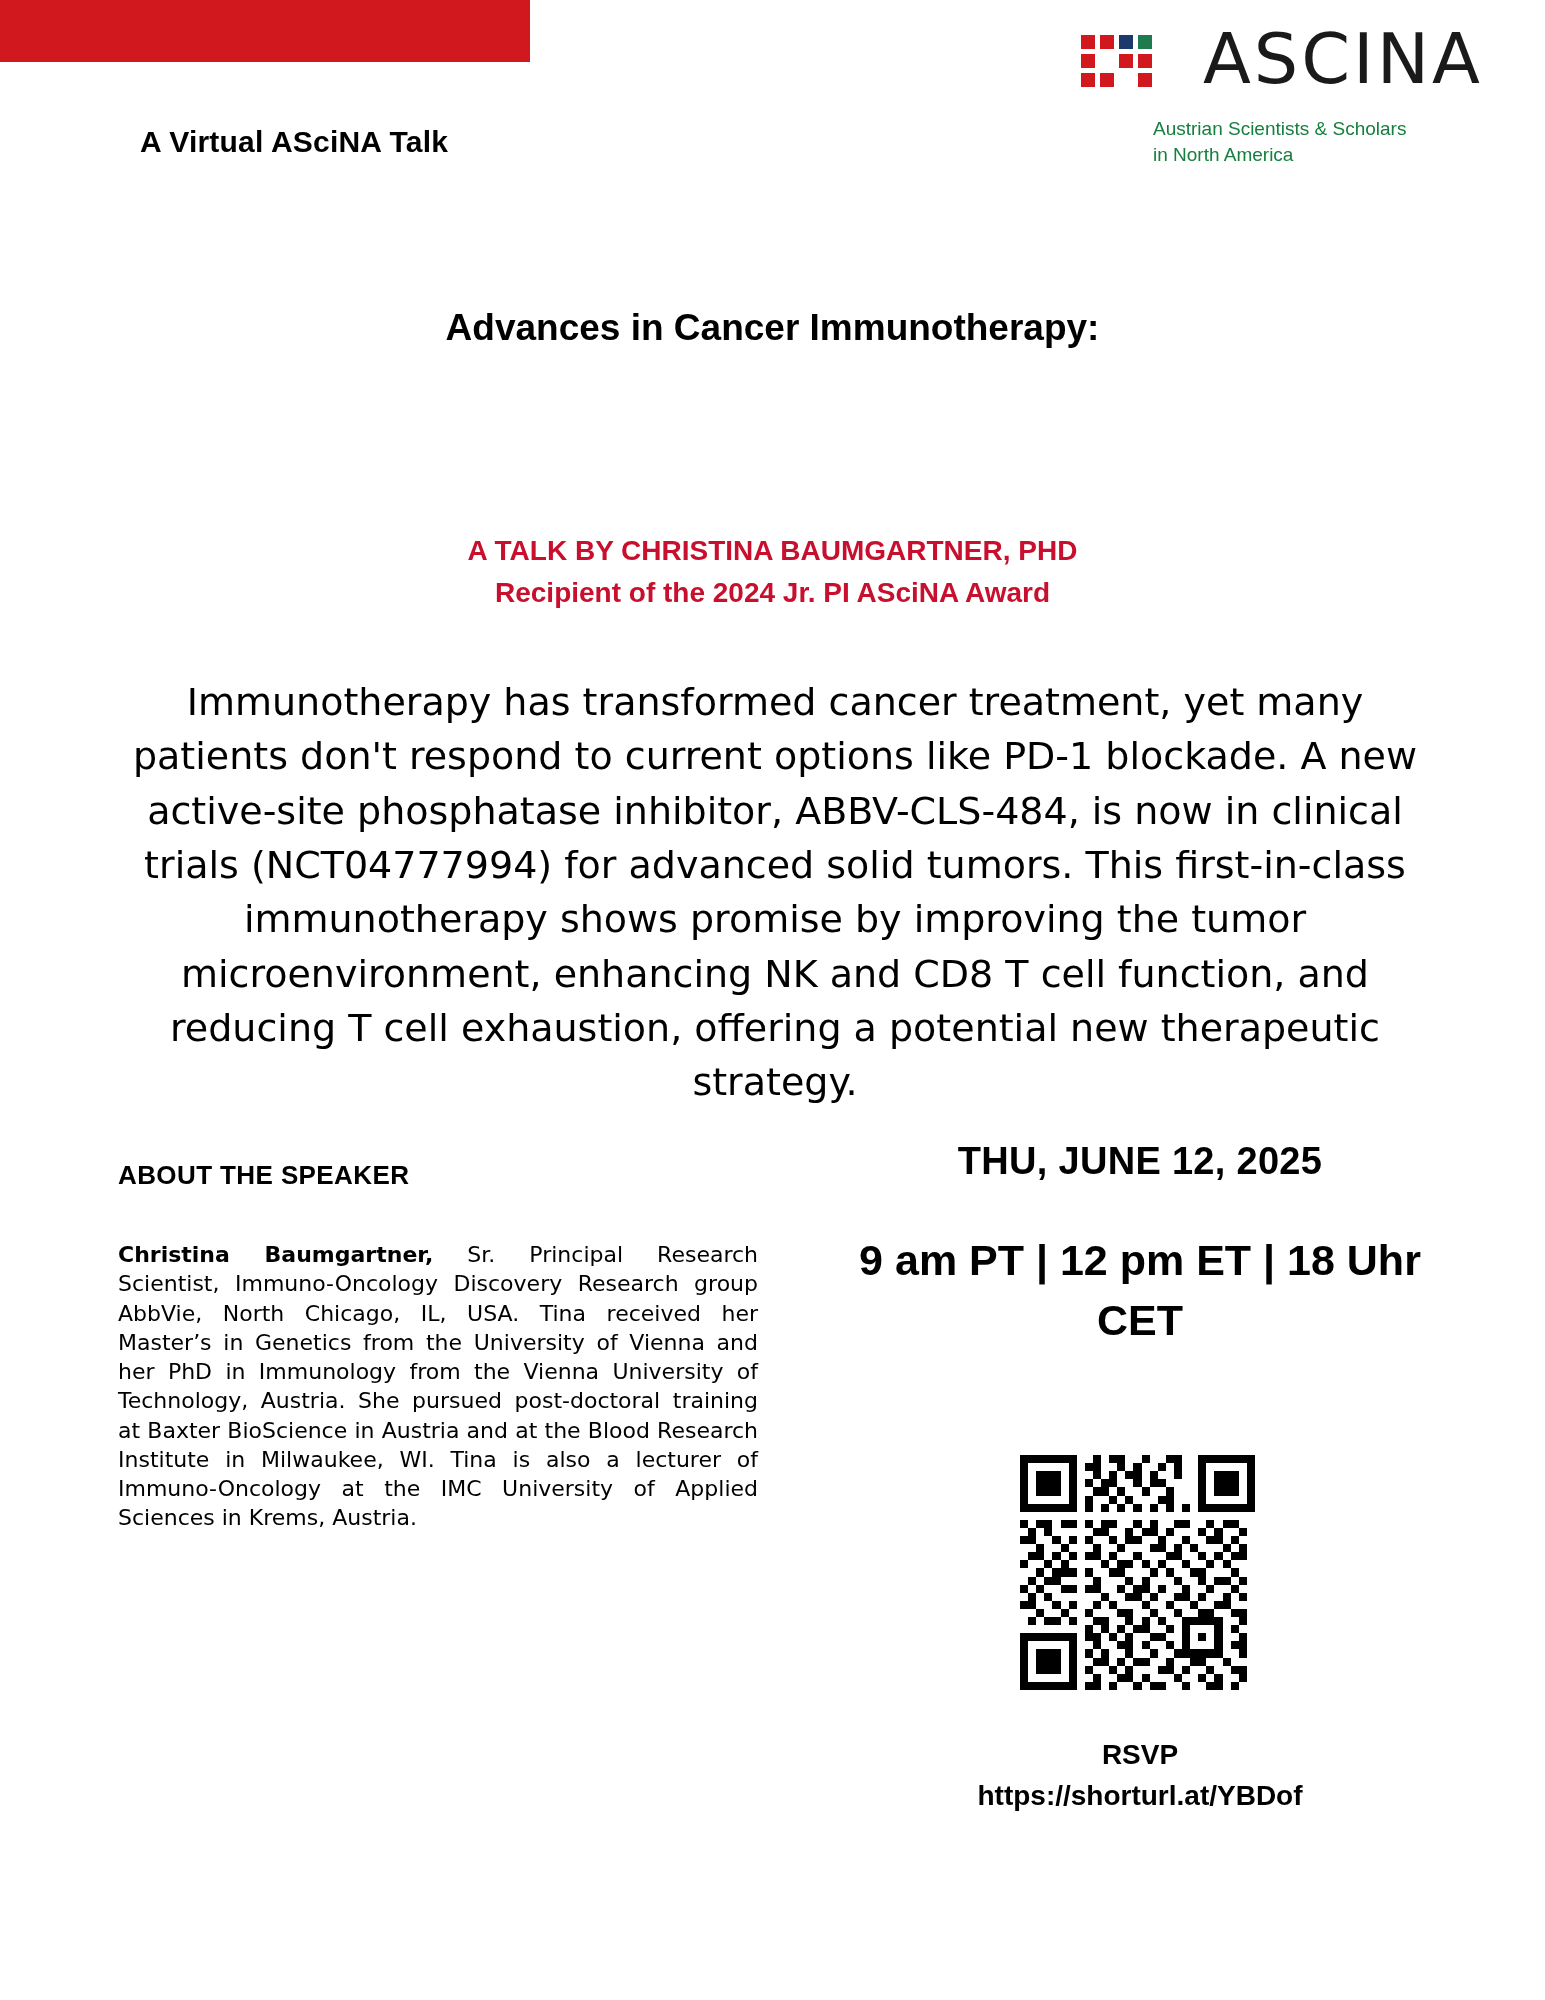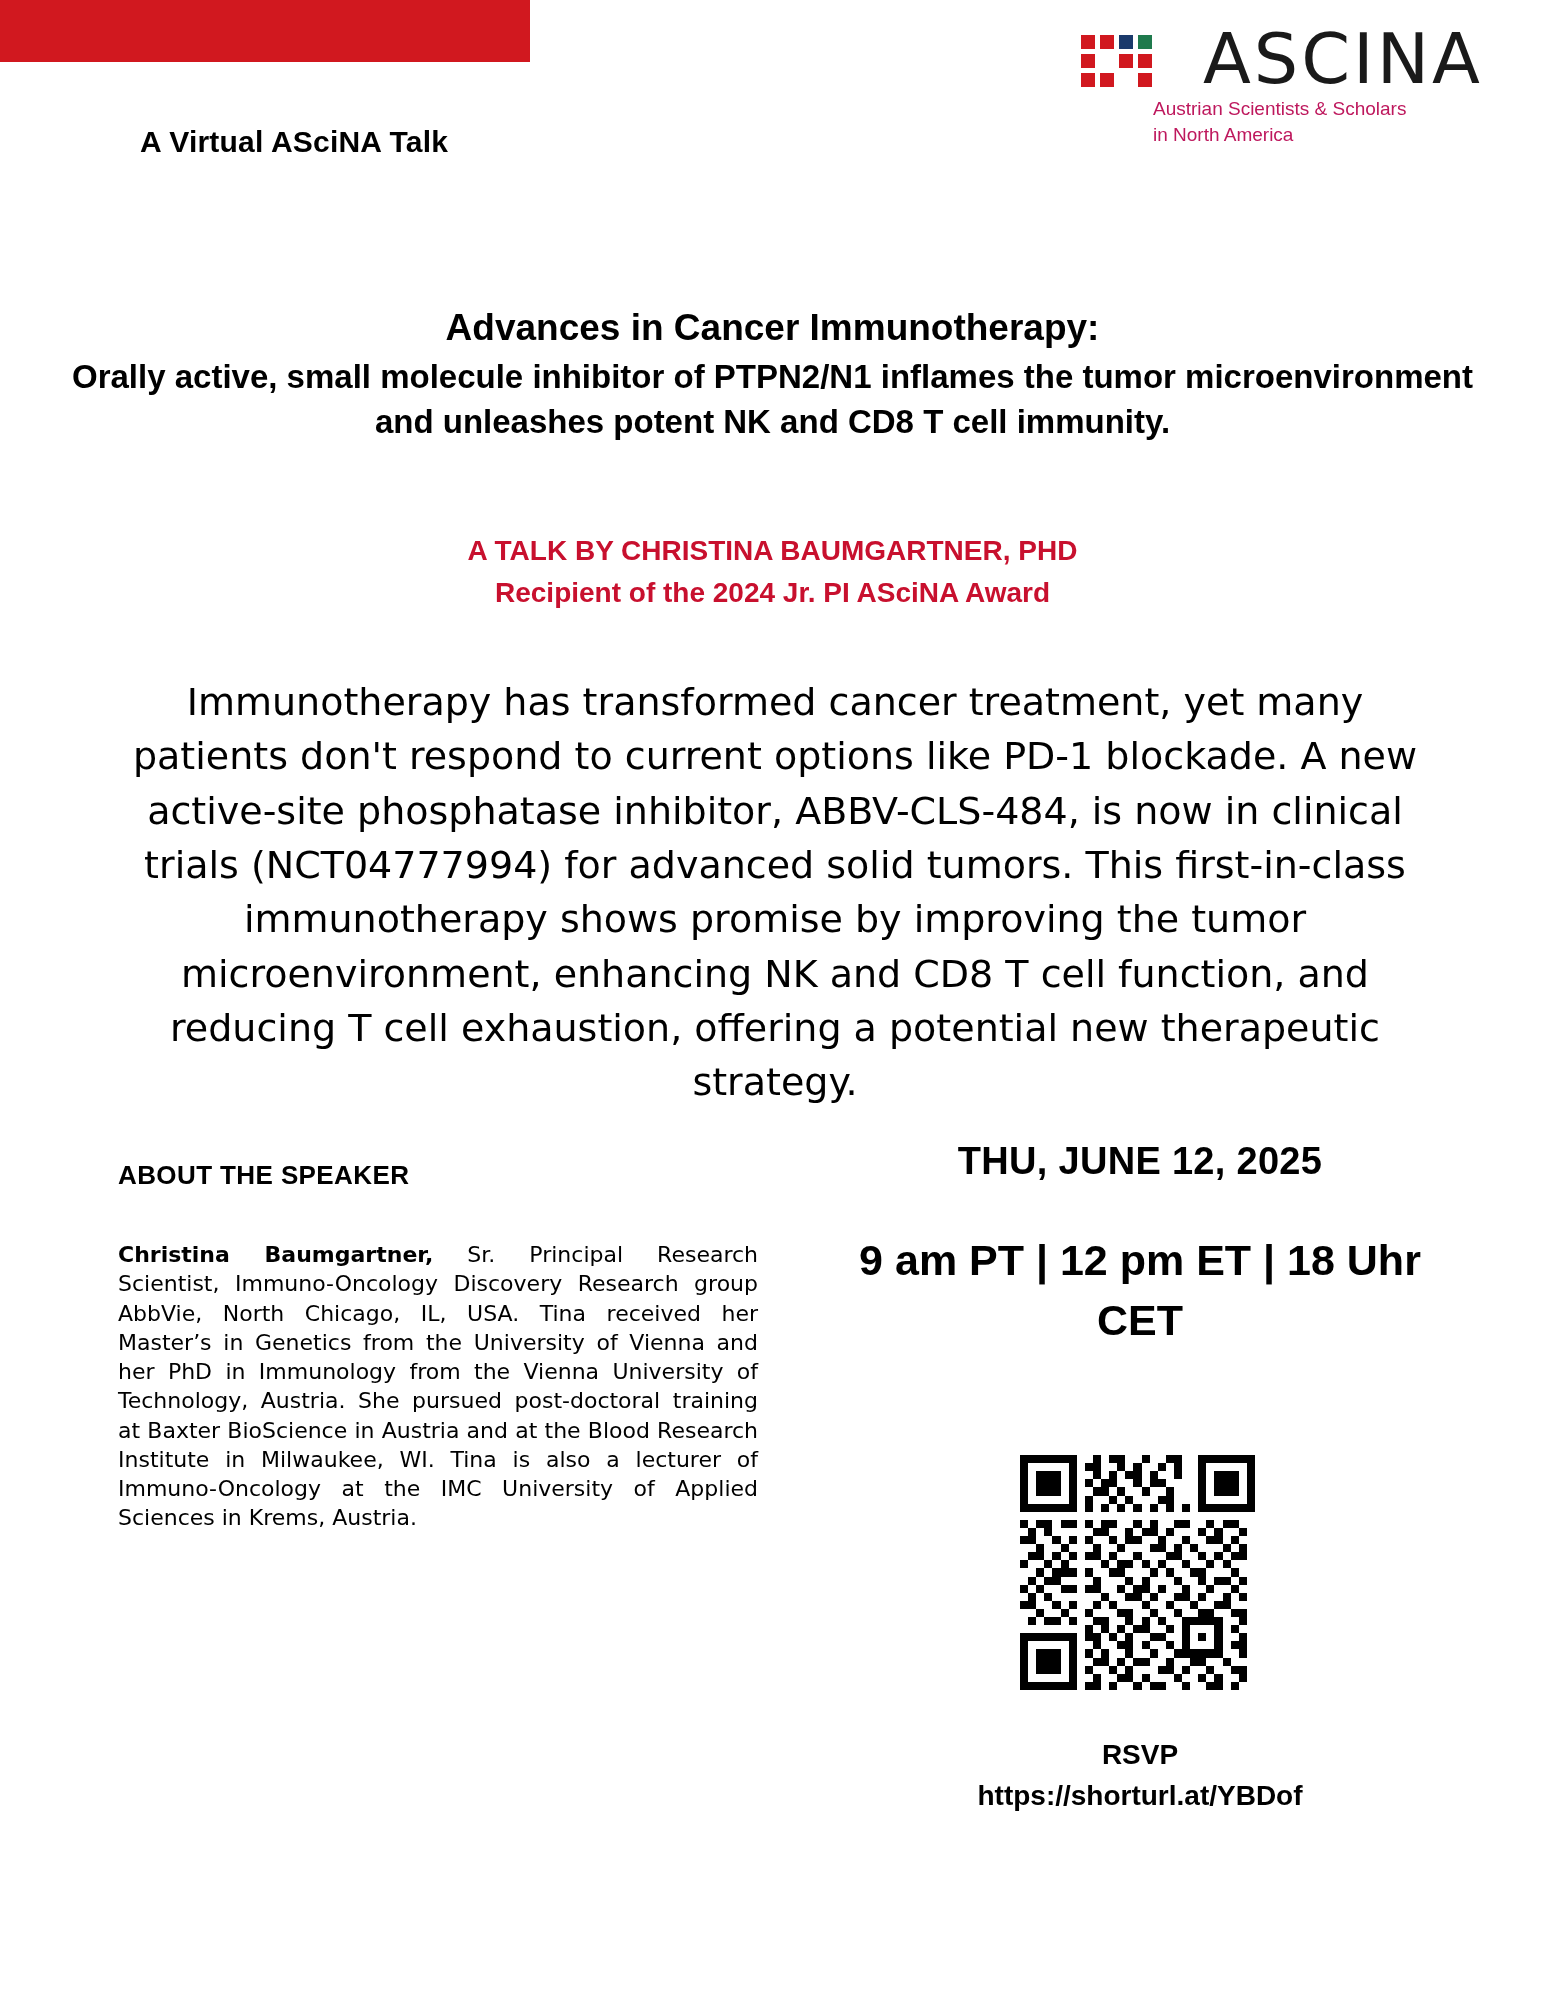--- a/index.html
+++ b/index.html
@@ -67,26 +67,26 @@
   .logo-word {
     font-size: 70px;
     letter-spacing: 3px;
     font-family: "DejaVu Sans", sans-serif;
     font-weight: 400;
     line-height: 1;
     color: #1a1a1a;
     margin-left: 29px;
   }
   .logo-sub {
-    margin-top: 2px;
+    margin-top: 22px;
     font-size: 19px;
     line-height: 1.35;
     text-align: left;
     width: 330px;
-    color: #be185d;
+    color: #15803d;
   }
 
   
   .title-wrap {
     position: absolute;
     top: 300px;
     left: 70px;
     width: 1405px;
     text-align: center;
     margin-top: 7px;
@@ -214,21 +214,20 @@
       </div>
       <div class="logo-word">ASCINA</div>
     </div>
     <div class="logo-sub" style="white-space:pre-line">Austrian Scientists &amp; Scholars
 in North America</div>
   </div>
 </div>
 
 <div class="title-wrap">
   <div class="title-line1">Advances in Cancer Immunotherapy:</div>
-  <div class="title-line2">Orally active, small molecule inhibitor of PTPN2/N1 inflames the tumor microenvironment and unleashes potent NK and CD8 T cell immunity.</div>
 </div>
 
 <div class="speaker-line">
   <div>A TALK BY CHRISTINA BAUMGARTNER, PHD</div>
   <div>Recipient of the 2024 Jr. PI ASciNA Award</div>
 </div>
 
 <div class="abstract">Immunotherapy has transformed cancer treatment, yet many patients don't respond to current options like PD-1 blockade. A new active-site phosphatase inhibitor, ABBV-CLS-484, is now in clinical trials (NCT04777994) for advanced solid tumors. This first-in-class immunotherapy shows promise by improving the tumor microenvironment, enhancing NK and CD8 T cell function, and reducing T cell exhaustion, offering a potential new therapeutic strategy.</div>
 
 <div class="about-heading">ABOUT THE SPEAKER</div>

